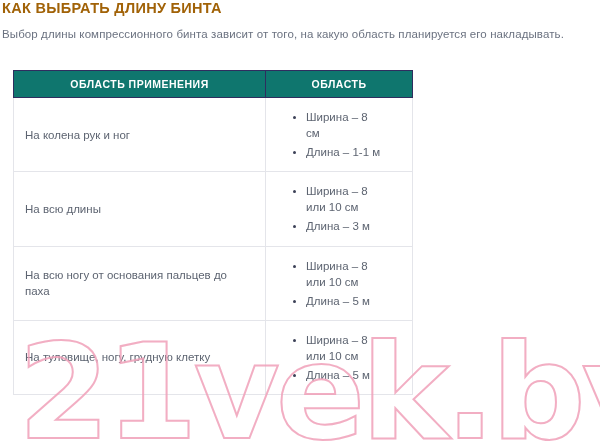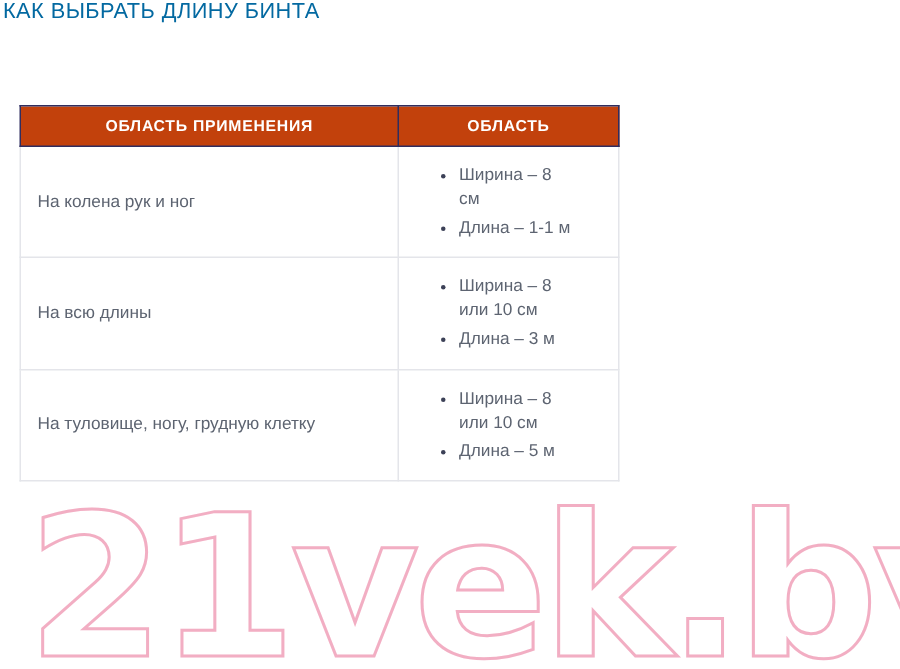--- a/index.html
+++ b/index.html
@@ -10,23 +10,23 @@
     height: 446px;
     background: #ffffff;
     overflow: hidden;
     font-family: "Liberation Sans", "DejaVu Sans", sans-serif;
   }
   .page-title {
     position: absolute;
     left: 2px;
     top: 0px;
     font-size: 14.5px;
-    font-weight: 400;
+    font-weight: 700;
     letter-spacing: 0.3px;
-    color: #0369a1;
+    color: #a16207;
     white-space: nowrap;
   }
   .intro-text {
     position: absolute;
     left: 2px;
     top: 28px;
     font-size: 11.5px;
     color: #6b7280;
     letter-spacing: 0.1px;
     white-space: nowrap;
@@ -36,21 +36,21 @@
     left: 13px;
     top: 70px;
     width: 399px;
     border-collapse: collapse;
     table-layout: fixed;
   }
   .size-table col.c-area { width: 252px; }
   .size-table col.c-size { width: 147px; }
   .size-table thead th {
     height: 27px;
-    background: #c2410c;
+    background: #0f766e;
     color: #ffffff;
     font-size: 10.5px;
     font-weight: 700;
     letter-spacing: 0.5px;
     text-align: center;
     vertical-align: middle;
     border: 1px solid #2f2d5f;
   }
   .size-table thead th + th { border-left: 1px solid #54517f; }
   .size-table tbody td {
@@ -89,20 +89,21 @@
     pointer-events: none;
   }
 </style>
 </head>
 <body>
 
 <div class="page">
 
   <h1 class="page-title">КАК ВЫБРАТЬ ДЛИНУ БИНТА</h1>
 
+  <p class="intro-text">Выбор длины компрессионного бинта зависит от того, на какую область планируется его накладывать.</p>
 
   <table class="size-table">
     <colgroup>
         <col class="c-area">
         <col class="c-size">
       </colgroup>
     <thead>
       <tr>
         <th>ОБЛАСТЬ ПРИМЕНЕНИЯ</th>
         <th>ОБЛАСТЬ</th>
@@ -126,20 +127,31 @@
         </td>
         <td class="size-cell">
           <ul class="size-list">
             <li>Ширина – 8 или 10 см</li>
             <li>Длина – 3 м</li>
           </ul>
         </td>
       </tr>
       <tr>
         <td class="area-cell">
+          <span class="area-text">На всю ногу от основания пальцев до паха</span>
+        </td>
+        <td class="size-cell">
+          <ul class="size-list">
+            <li>Ширина – 8 или 10 см</li>
+            <li>Длина – 5 м</li>
+          </ul>
+        </td>
+      </tr>
+      <tr>
+        <td class="area-cell">
           <span class="area-text">На туловище, ногу, грудную клетку</span>
         </td>
         <td class="size-cell">
           <ul class="size-list">
             <li>Ширина – 8 или 10 см</li>
             <li>Длина – 5 м</li>
           </ul>
         </td>
       </tr>
     </tbody>

